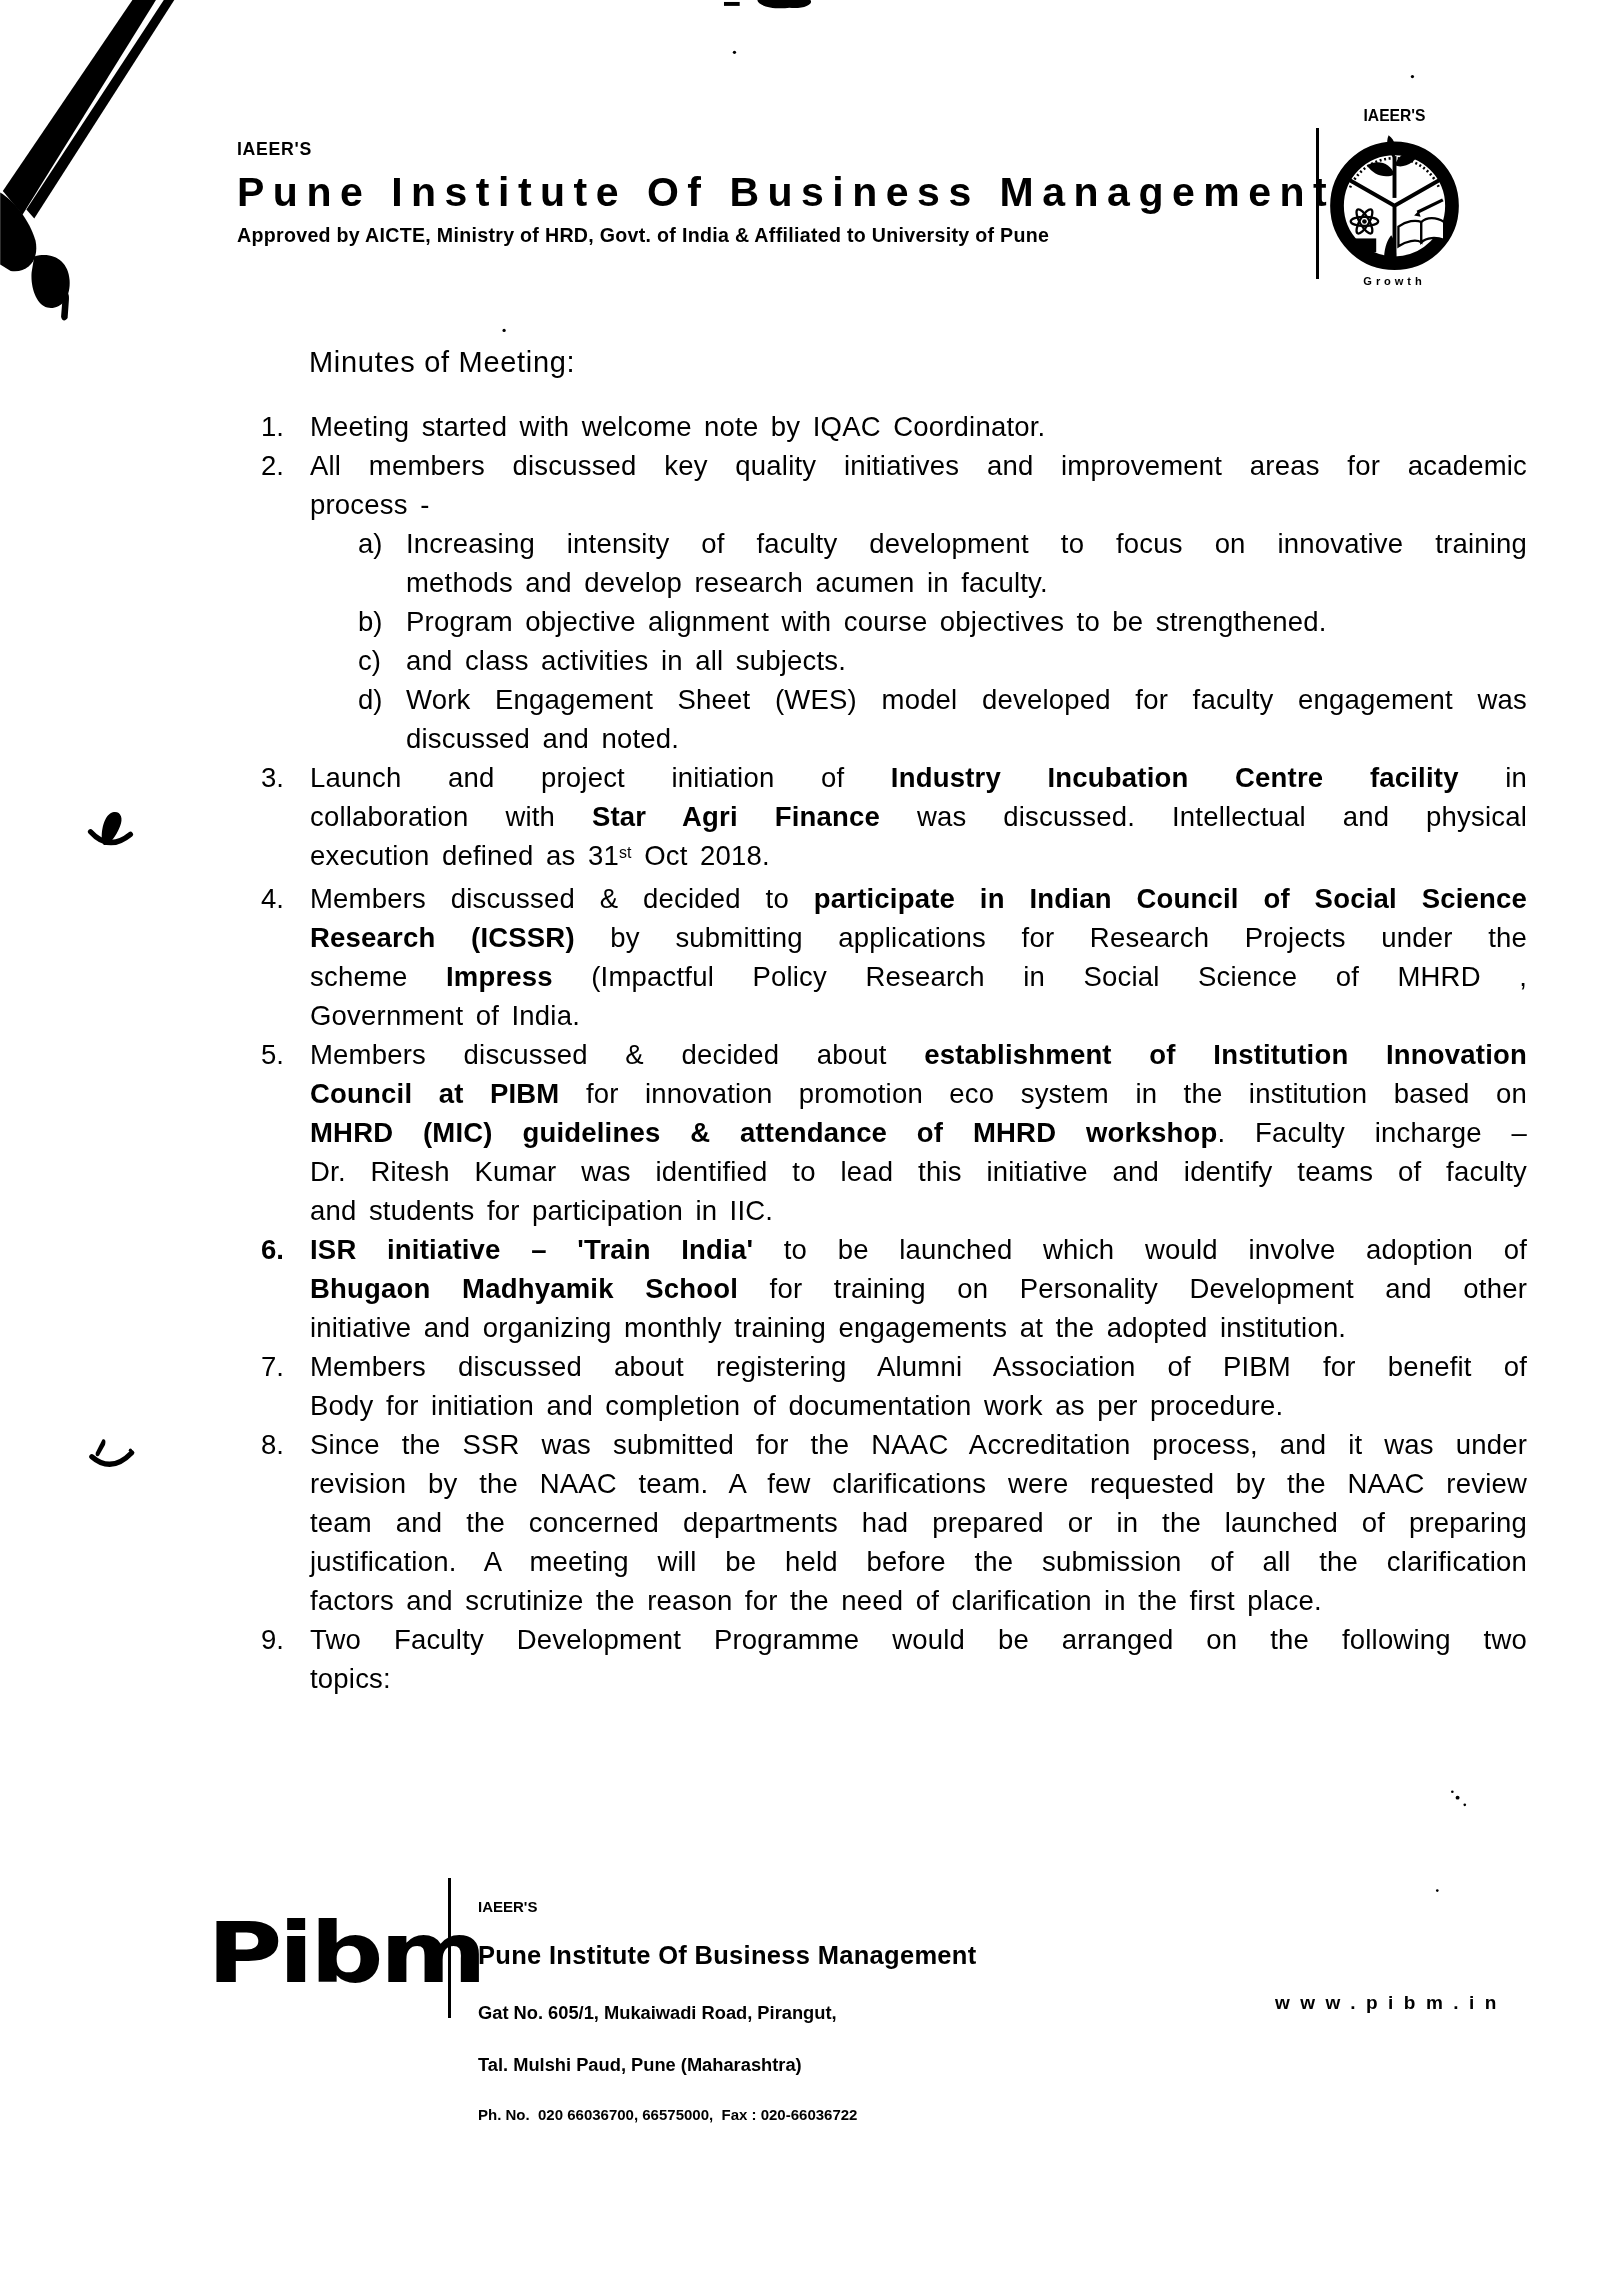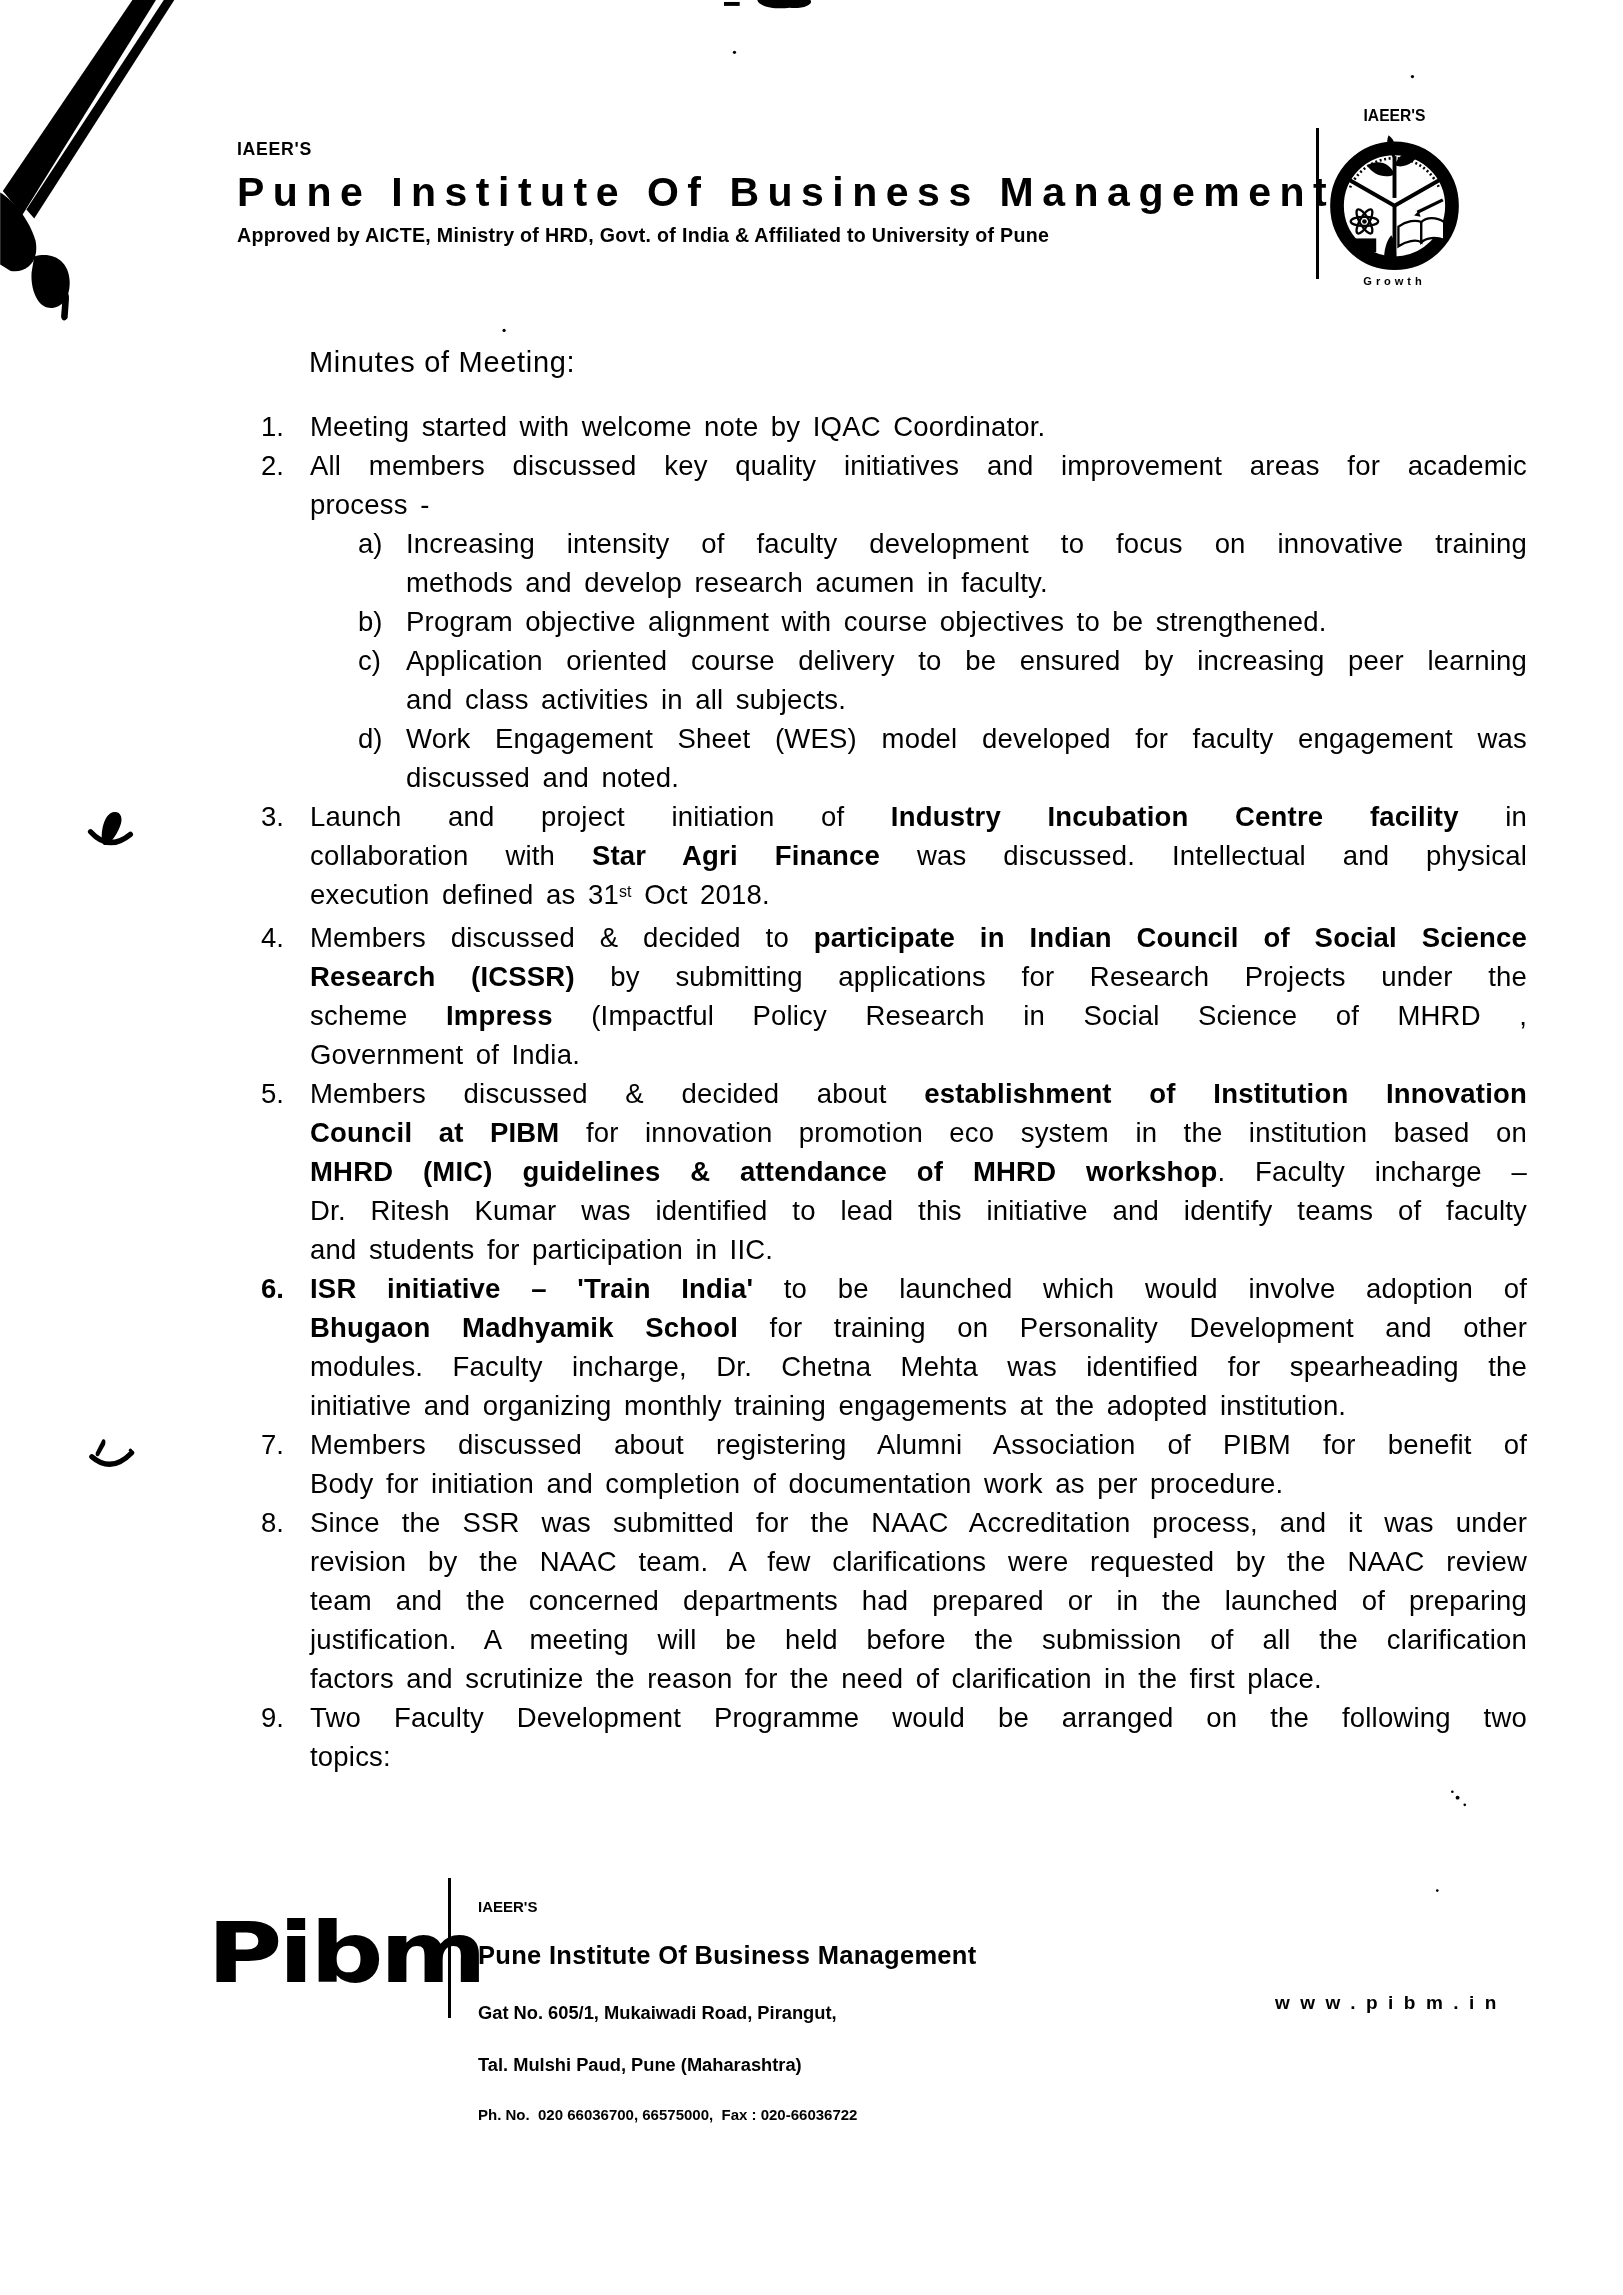--- a/index.html
+++ b/index.html
@@ -160,21 +160,20 @@
         </div>
         <div class="item sub">
           <div class="num">b)</div>
           <div class="body">
             <div class="line"><span>Program objective alignment with course objectives to be strengthened.</span></div>
           </div>
         </div>
         <div class="item sub">
           <div class="num">c)</div>
           <div class="body">
-            <div class="line j"><span>Application oriented course delivery to be ensured by increasing peer learning</span></div>
             <div class="line"><span>and class activities in all subjects.</span></div>
           </div>
         </div>
         <div class="item sub">
           <div class="num">d)</div>
           <div class="body">
             <div class="line j"><span>Work Engagement Sheet (WES) model developed for faculty engagement was</span></div>
             <div class="line"><span>discussed and noted.</span></div>
           </div>
         </div>
@@ -203,21 +202,20 @@
             <div class="line j"><span class="b">MHRD (MIC) guidelines &amp; attendance of MHRD workshop</span><span>. Faculty incharge –</span></div>
             <div class="line j"><span>Dr. Ritesh Kumar was identified to lead this initiative and identify teams of faculty</span></div>
             <div class="line"><span>and students for participation in IIC.</span></div>
           </div>
         </div>
         <div class="item">
           <div class="num b">6.</div>
           <div class="body">
             <div class="line j"><span class="b">ISR initiative – 'Train India'</span><span> to be launched which would involve adoption of</span></div>
             <div class="line j"><span class="b">Bhugaon Madhyamik School</span><span> for training on Personality Development and other</span></div>
-            <div class="line j"><span>modules. Faculty incharge, Dr. Chetna Mehta was identified for spearheading the</span></div>
             <div class="line"><span>initiative and organizing monthly training engagements at the adopted institution.</span></div>
           </div>
         </div>
         <div class="item">
           <div class="num">7.</div>
           <div class="body">
             <div class="line j"><span>Members discussed about registering Alumni Association of PIBM for benefit of</span></div>
             <div class="line"><span>Body for initiation and completion of documentation work as per procedure.</span></div>
           </div>
         </div>

